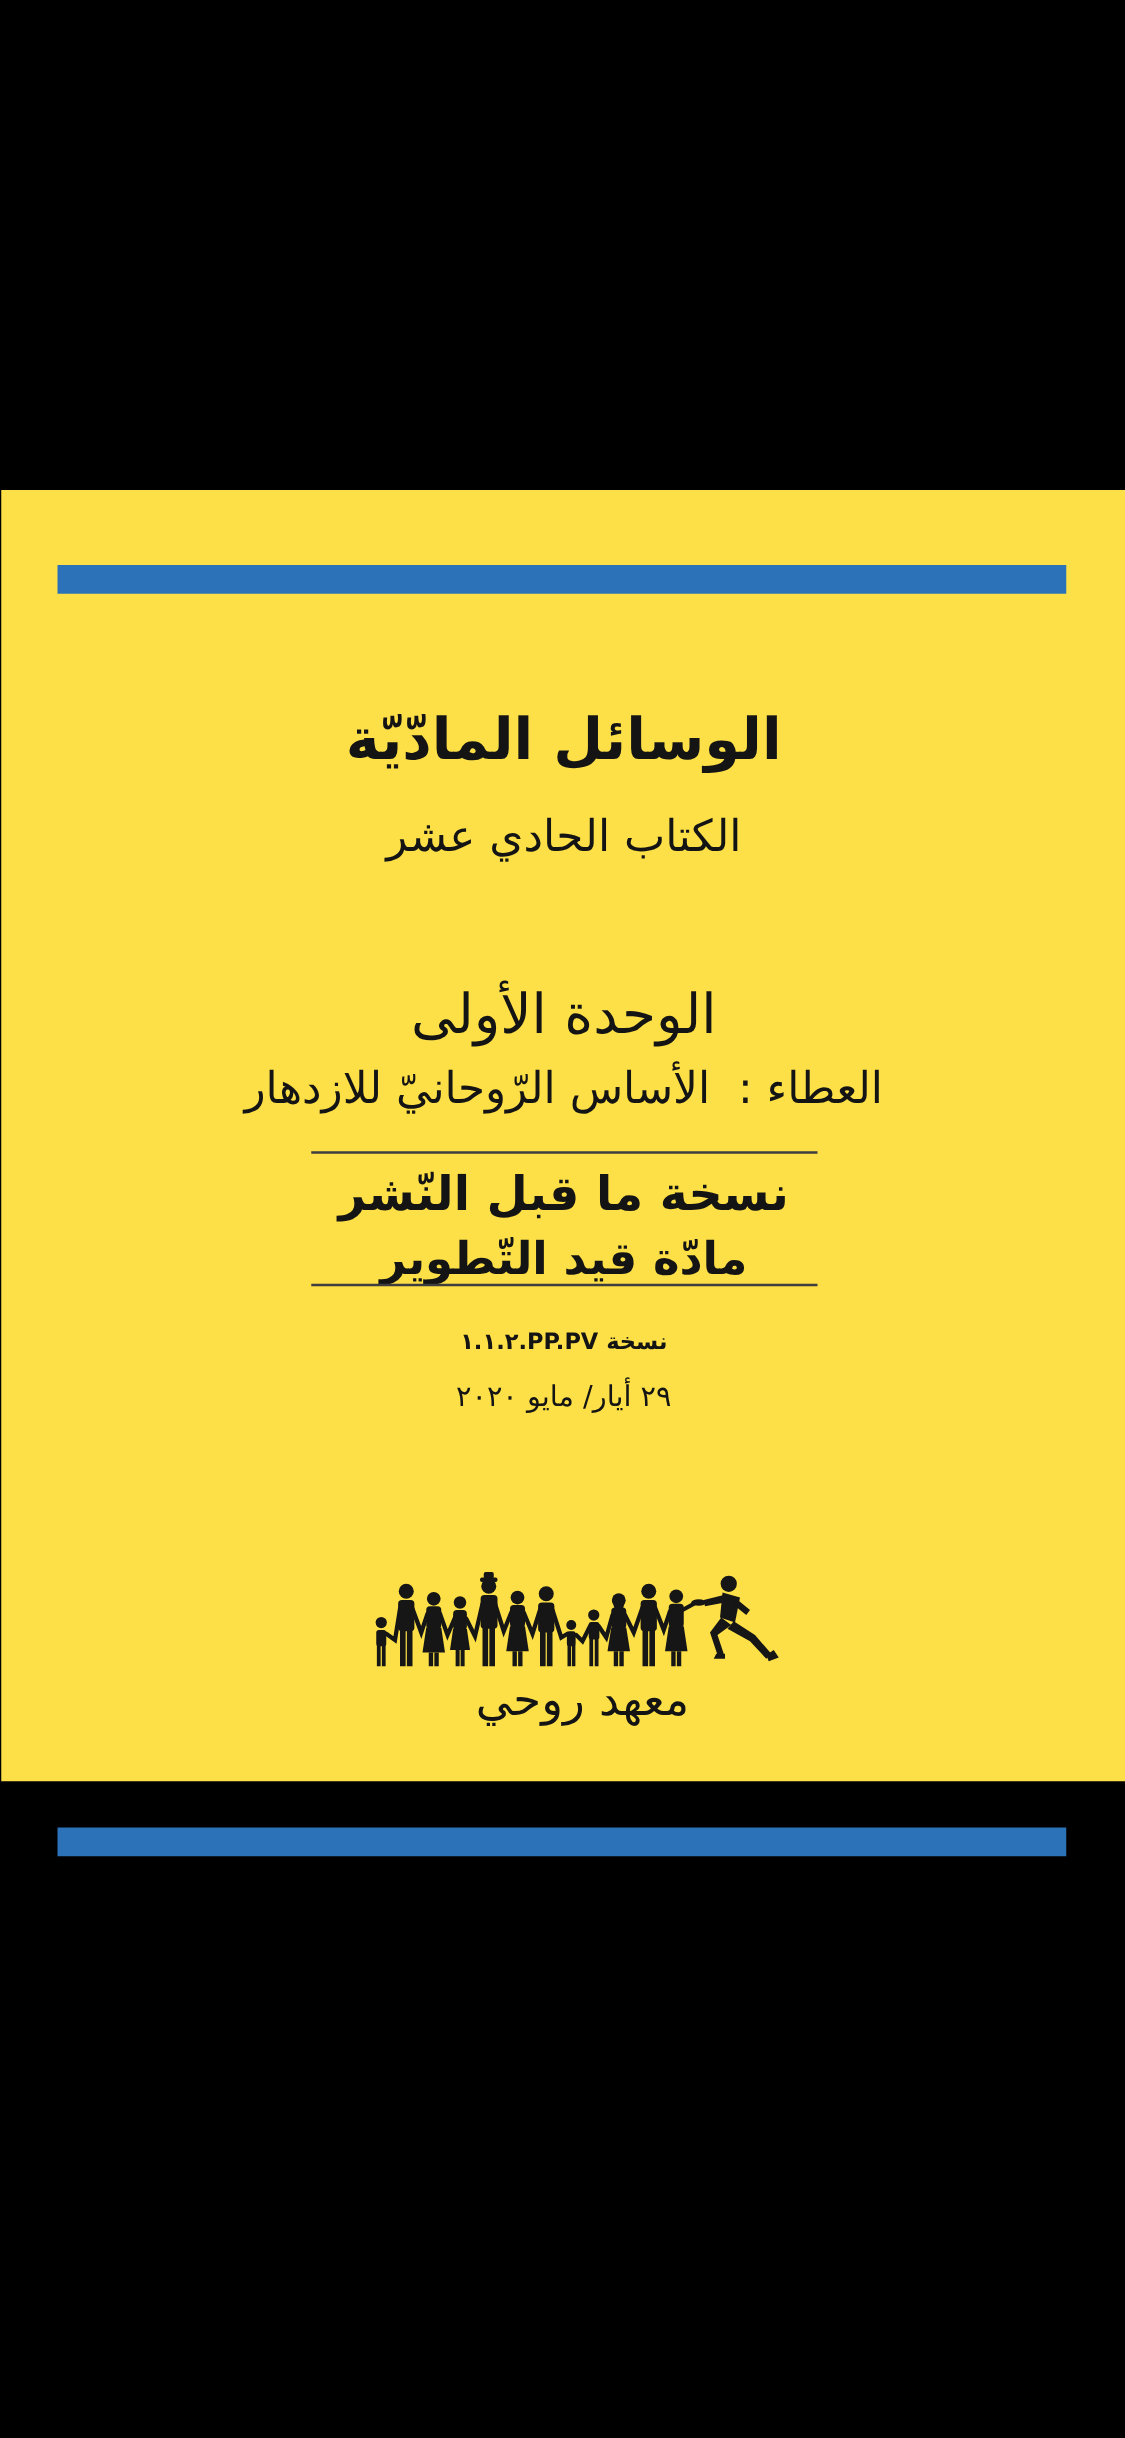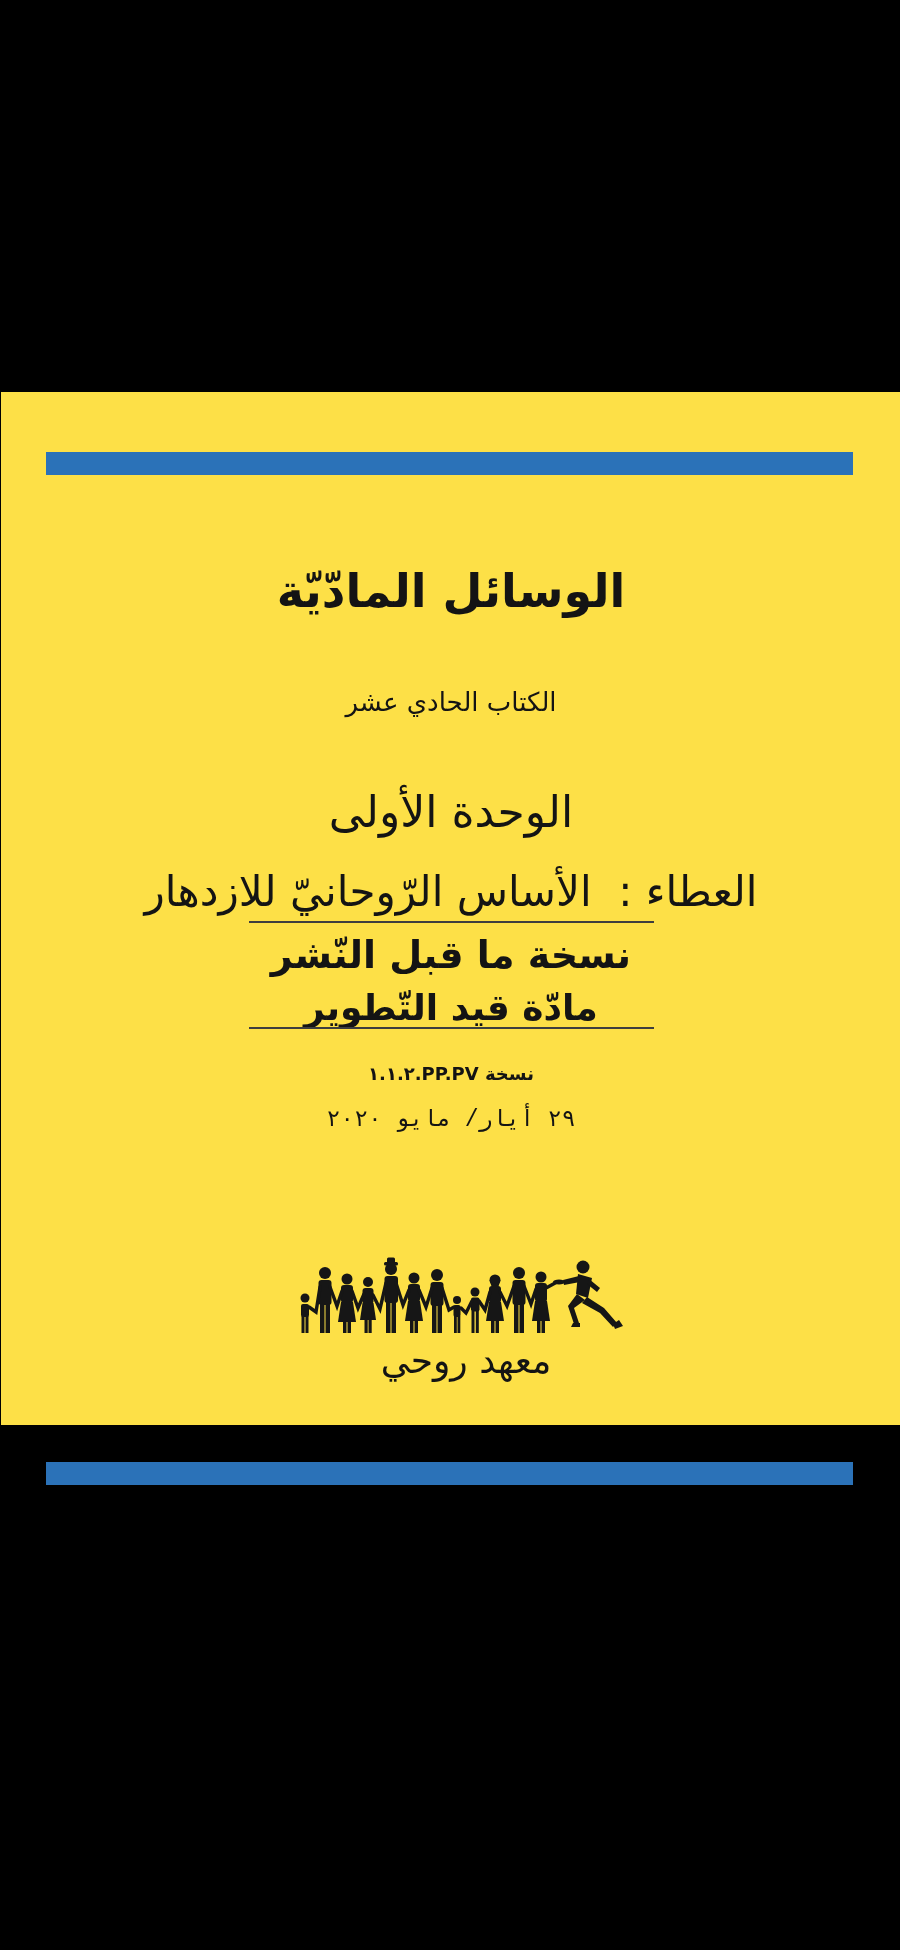--- a/index.html
+++ b/index.html
@@ -26,35 +26,35 @@
   .bar-bottom { top: 1070px; }
   .txt {
     position: absolute;
     left: 0; right: 0;
     text-align: center;
     direction: rtl;
     color: #141414;
     white-space: pre-wrap;
   }
   .book-title   { top: 172px; font-size: 46px; font-weight: bold; }
-  .book-number  { top: 258px; font-size: 26px; margin-top: 37px; }
+  .book-number  { top: 258px; font-size: 35px; }
   .unit-heading { top: 394px; font-size: 44px; }
-  .unit-title   { top: 459px; font-size: 42px; margin-top: 16px; }
+  .unit-title   { top: 459px; font-size: 35px; }
   .rule {
     position: absolute;
     left: 248px; width: 405px;
     border-top: 2px solid #3e3e3e;
     height: 0;
   }
   .rule-1 { top: 529px; }
   .rule-2 { top: 635px; }
   .notice-1 { top: 541px; font-size: 38px; font-weight: bold; }
   .notice-2 { top: 595px; font-size: 36px; font-weight: bold; }
   .version  { top: 671px; font-size: 18px; font-weight: bold; }
-  .date     { top: 713px; font-size: 23px; font-family: Liberation Mono, monospace; }
+  .date     { top: 713px; font-size: 23px; }
   .logo-wrap {
     position: absolute;
     left: 294px; top: 862px;
     width: 340px; height: 82px;
   }
   .publisher { top: 948px; left: 30px; font-size: 36px; }
 </style>
 </head>
 <body>
 

